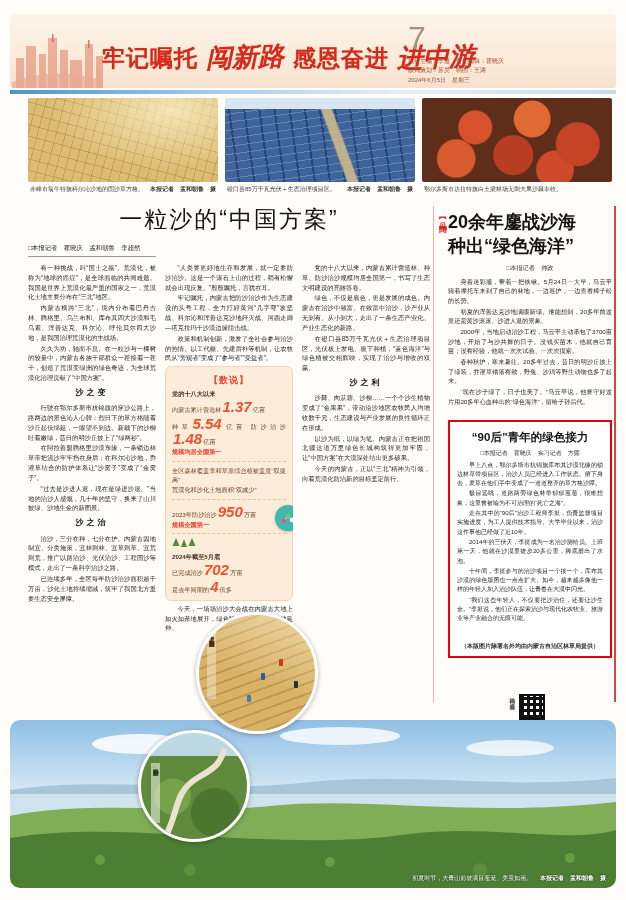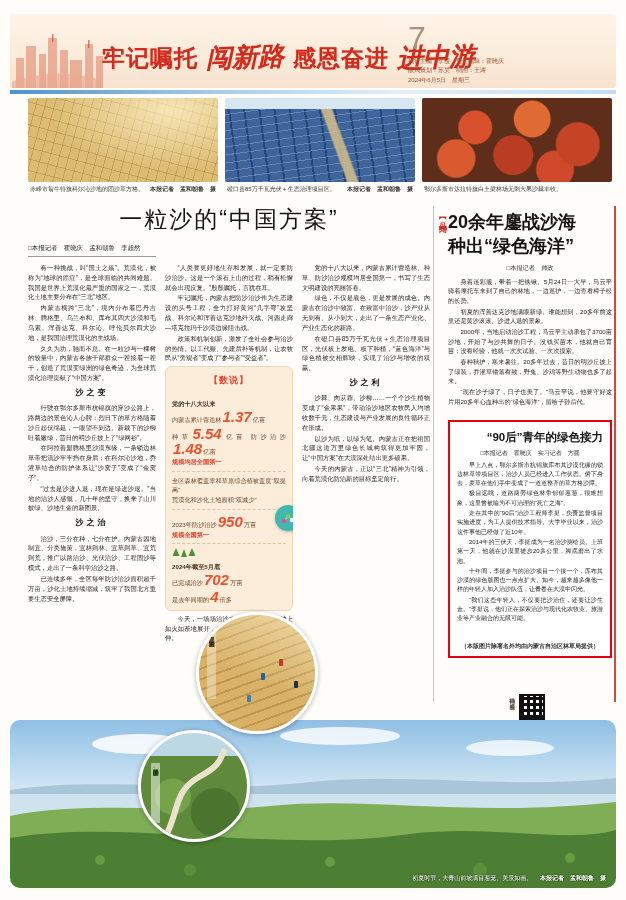--- a/index.html
+++ b/index.html
@@ -60,21 +60,21 @@
   .main-byline { width:128px; margin-top:9px; font-size:6.4px; color:#222;
                  padding-bottom:3px; border-bottom:1px solid #9a9a9a; }
   .cols { display:flex; gap:9px; margin-top:6px; height:448px; overflow:hidden; }
   .col { width:128px; font-size:6.3px; line-height:1.56; text-align:justify; color:#262626; overflow:hidden; }
   .para { text-indent:2em; margin-bottom:1px; }
   .sec-head { text-align:center; font-weight:900; font-size:8px; letter-spacing:3px; color:#111; margin:4px 0; }
 
   
   .stats { position:relative; background:#fcedda; border:1px solid #f1d6b6; border-radius:6px;
            padding:6px 6px 5px; margin:3px 0; overflow:visible; }
-  .stats-label { text-align:center; color:#e8432e; font-weight:900; font-size:9px; letter-spacing:1px; margin-bottom:12px; }
+  .stats-label { text-align:center; color:#e8432e; font-weight:900; font-size:9px; letter-spacing:1px; margin-bottom:2px; }
   .stat-line { font-size:6.2px; color:#6b4226; line-height:1.5; margin:1px 0; text-indent:0; }
   .bold-dark { font-weight:bold; color:#4a3220; }
   .red { color:#e8432e; font-weight:bold; }
   .big { font-size:15px; font-weight:900; color:#f0512d; line-height:1; padding:0 1px;font-style:italic; }
   .sp { margin-left:5px; }
   hr.dash { border:none; border-top:1px dashed #e3c49e; margin:4px 0; }
   .badge { position:absolute; right:-9px; top:138px; width:26px; height:26px; border-radius:50%;
            background:#3fb8af; box-shadow:0 1px 3px rgba(0,0,0,.25); display:flex; align-items:center; justify-content:center; }
 
   
@@ -98,21 +98,21 @@
   .rule-main { position:absolute; left:433px; top:206px; width:1px; height:496px; background:#efb3ab; }
   .rule-far { position:absolute; left:614px; top:206px; width:1.5px; height:496px; background:#d14a40; }
   .kicker { position:absolute; left:436px; top:214px; writing-mode:vertical-rl;
             color:#cc2a22; font-size:8px; font-weight:bold; letter-spacing:2px; }
   .right-col { position:absolute; left:448px; top:210px; width:164px; }
   .r-title { text-align:left; font-size:18px; font-weight:900; color:#141414; line-height:1.35; }
   .r-byline { text-align:center; font-size:6.2px; color:#333; margin:5px 0 4px; }
   .r-body { font-size:6.2px; line-height:1.56; text-align:justify; color:#262626; height:136px; overflow:hidden; }
 
   .feature-box { border:2.5px solid #e60012; margin-top:7px; padding:8px 7px 5px; background:#fff; }
-  .f-title { text-align:right; font-size:11.5px; font-weight:900; color:#141414; }
+  .f-title { text-align:center; font-size:11.5px; font-weight:900; color:#141414; }
   .f-byline { text-align:center; font-size:6px; color:#333; margin:4px 0 3px; }
   .f-body { font-size:6px; line-height:1.55; text-align:justify; color:#262626; height:178px; overflow:hidden; }
   .f-note { font-size:6px; font-weight:bold; color:#333; text-align:center; margin-top:3px; }
 
   .qr-row { position:absolute; left:508px; top:694px; display:flex; gap:3px; align-items:flex-start; }
   .qr-label { writing-mode:vertical-rl; font-size:5.5px; color:#444; line-height:1.4; height:26px; }
   .qr { width:26px; height:26px; border:2px solid #111; background-color:#fff;
         background-image:
           repeating-linear-gradient(0deg,#111 0 3px, rgba(0,0,0,0) 3px 6px),
           repeating-linear-gradient(90deg,#111 0 3px, #fff 3px 6px); }

